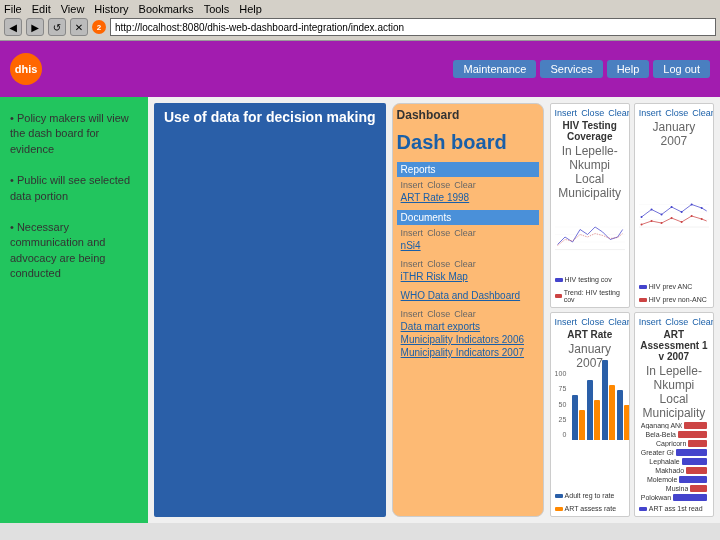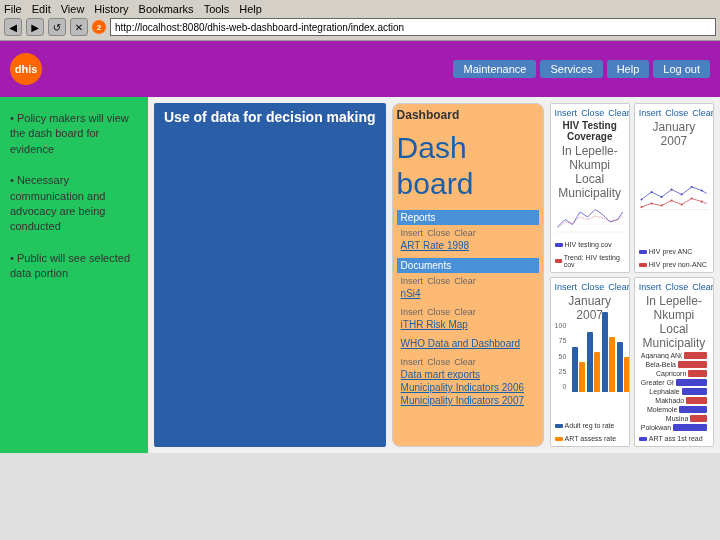--- a/index.html
+++ b/index.html
@@ -158,22 +158,22 @@
     }
 
     .dashboard-title {
       font-size: 12px;
       font-weight: bold;
       color: #333;
       margin-bottom: 4px;
     }
 
     .dash-board-label {
-      font-size: 30px;
-      font-weight: normal;
+      font-size: 20px;
+      font-weight: bold;
       color: #1a5fa8;
       margin: 8px 0;
       line-height: 1.2;
     }
 
     .db-section {
       margin-bottom: 6px;
     }
     .db-section-title {
       background: #4a90d9;
@@ -354,22 +354,22 @@
     <button class="header-nav-btn">Services</button>
     <button class="header-nav-btn">Help</button>
     <button class="header-nav-btn">Log out</button>
   </div>
 </div>
 
 <div class="main-content">
 
   <div class="left-panel">
     <div class="bullet-point">Policy makers will view the dash board for evidence</div>
+    <div class="bullet-point">Public will see selected data portion</div>
     <div class="bullet-point">Necessary communication and advocacy are being conducted</div>
-    <div class="bullet-point">Public will see selected data portion</div>
   </div>
 
   <div class="center-content">
 
     <div class="banner">Use of data for decision making</div>
 
     <div class="dashboard-wrapper">
 
       <div class="dashboard-left">
         <div class="dashboard-title">Dashboard</div>
@@ -494,20 +494,21 @@
             </div>
           </div>
         </div>
 
         <div class="chart-box">
           <div class="chart-header">
             <span>Insert</span>
             <span>Close</span>
             <span>Clear</span>
           </div>
+          <div class="chart-title">ART Rate</div>
           <div class="chart-subtitle">January 2007</div>
           <div class="chart-area">
             <div class="chart-with-axis">
               <div class="y-axis">
                 <span>100</span>
                 <span>75</span>
                 <span>50</span>
                 <span>25</span>
                 <span>0</span>
               </div>
@@ -550,20 +551,21 @@
             </div>
           </div>
         </div>
 
         <div class="chart-box">
           <div class="chart-header">
             <span>Insert</span>
             <span>Close</span>
             <span>Clear</span>
           </div>
+          <div class="chart-title">ART Assessment 1 v 2007</div>
           <div class="chart-subtitle">In Lepelle-Nkumpi Local Municipality</div>
           <div class="chart-area">
             <div class="h-bar-chart">
               <div class="h-bar-row">
                 <div class="h-bar-label">Aganang ANC</div>
                 <div class="h-bar-fill" style="width:46%;background:#cc4444;"></div>
               </div>
               <div class="h-bar-row">
                 <div class="h-bar-label">Bela-Bela</div>
                 <div class="h-bar-fill" style="width:69%;background:#cc4444;"></div>

